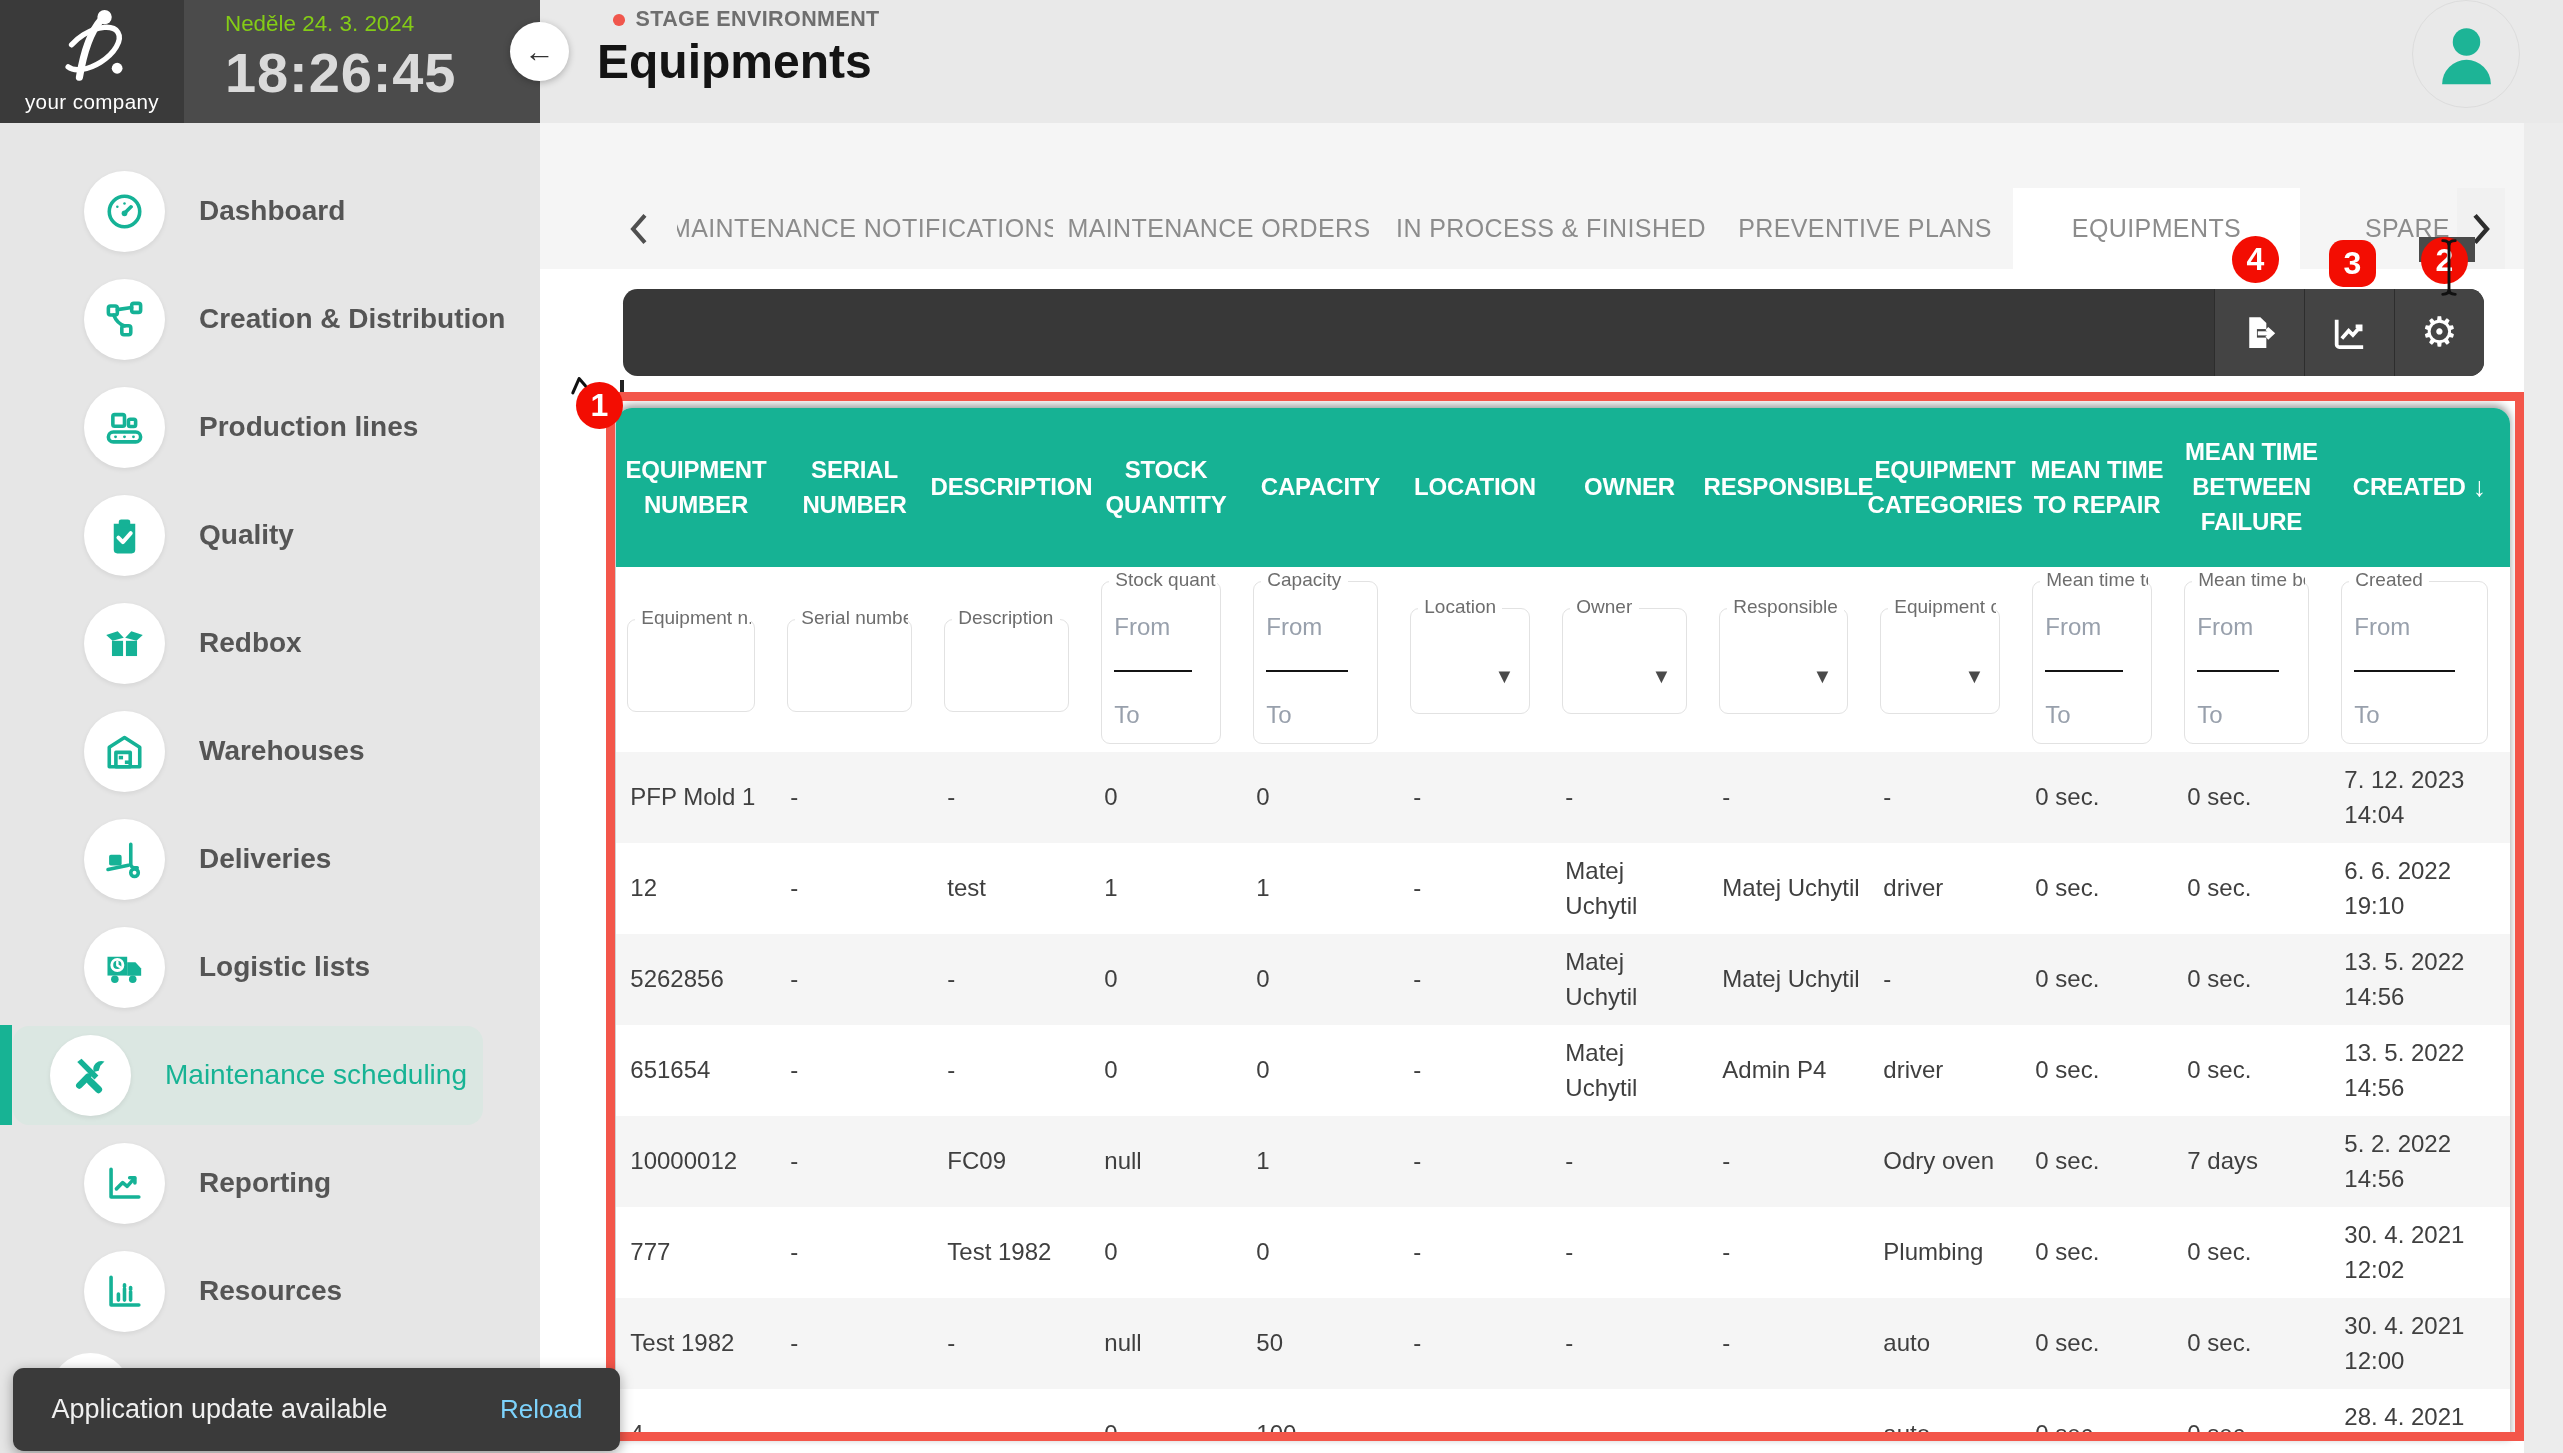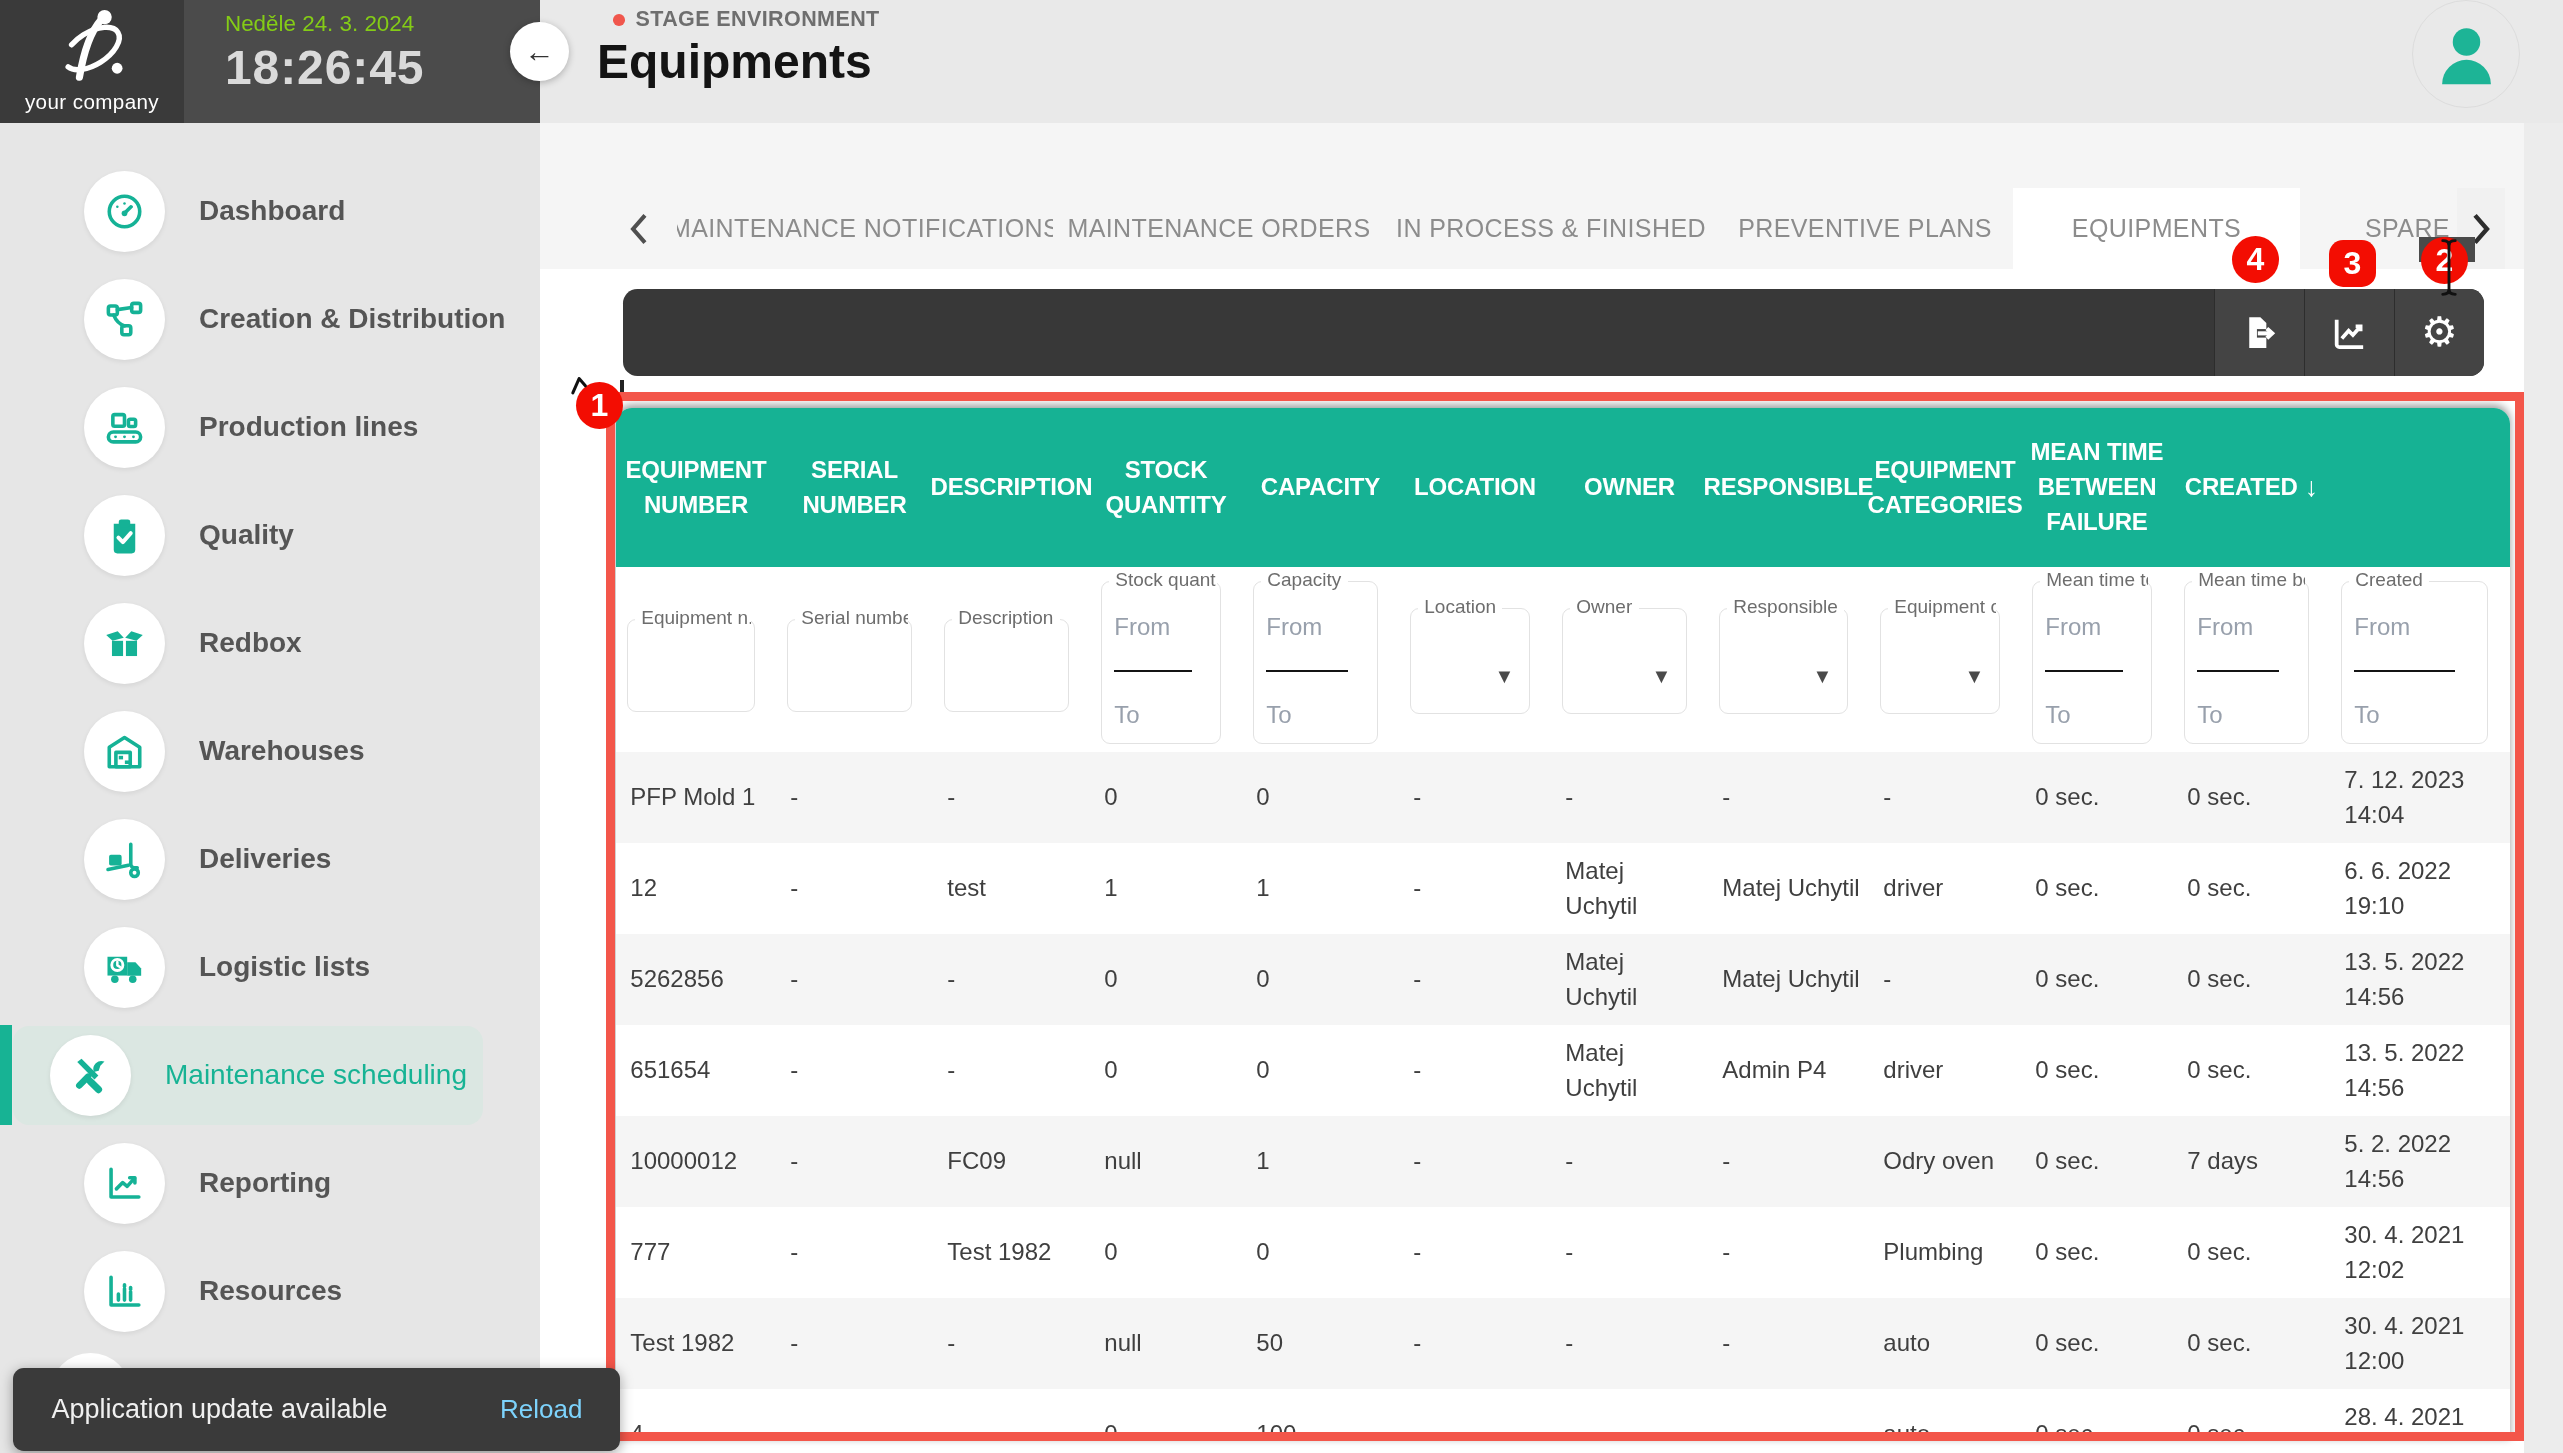--- a/index.html
+++ b/index.html
@@ -13,21 +13,21 @@
   .content-panel{position:absolute;left:540px;top:269px;width:1984px;height:1185px;background:#ffffff;}
 
   
   .sidebar{position:absolute;left:0;top:0;width:540px;height:1454px;background:#e6e6e6;}
   .sb-header{position:absolute;left:0;top:0;width:540px;height:123px;display:flex;}
   .logo-block{width:184px;height:123px;background:#3a3a3a;display:flex;flex-direction:column;align-items:center;justify-content:flex-end;padding-bottom:9px;}
   .logo-mark{width:108px;height:79px;margin-bottom:1.8px;}
   .logo-text{color:#fff;font-size:20.6px;letter-spacing:0.4px;}
   .time-block{flex:1;background:#4b4b4b;padding:10.8px 0 0 41px;}
   .sb-date{font-size:22.4px;color:#84cc16;}
-  .sb-time{font-size:48px;font-weight:bold;color:#dadada;margin-top:3.6px;letter-spacing:0.9px;}
+  .sb-time{font-size:56px;font-weight:bold;color:#dadada;margin-top:3.6px;letter-spacing:0.9px;}
 
   .sb-items{position:absolute;left:0;top:157px;width:540px;}
   .sb-item{position:relative;height:108px;display:flex;align-items:center;gap:34px;padding-left:50px;}
   .sb-item .pill{display:none;}
   .sb-item.active .pill{display:block;position:absolute;left:12.5px;right:57px;top:4.5px;bottom:4.5px;
       background:#dbe7e2;border-radius:16px;}
   .sb-item.active .bar{position:absolute;left:0;top:3.6px;bottom:3.6px;width:11.7px;background:#17b394;}
   .sb-circle{position:relative;width:81px;height:81px;border-radius:50%;background:#fff;
       display:flex;align-items:center;justify-content:center;box-shadow:0 1.8px 5.4px rgba(0,0,0,.08);flex:none;}
   .sb-label{position:relative;font-size:28px;font-weight:600;color:#555;}
@@ -353,20 +353,21 @@
     <div class="t-head" id="t-head">
         <div class="t-hcell">EQUIPMENT NUMBER</div>
         <div class="t-hcell">SERIAL NUMBER</div>
         <div class="t-hcell">DESCRIPTION</div>
         <div class="t-hcell">STOCK QUANTITY</div>
         <div class="t-hcell">CAPACITY</div>
         <div class="t-hcell">LOCATION</div>
         <div class="t-hcell">OWNER</div>
         <div class="t-hcell">RESPONSIBLE</div>
         <div class="t-hcell">EQUIPMENT CATEGORIES</div>
+        <div class="t-hcell">MEAN TIME TO REPAIR</div>
         <div class="t-hcell">MEAN TIME BETWEEN FAILURE</div>
         <div class="t-hcell">CREATED<span class="sort-arrow">↓</span></div>
       </div>
     <div class="t-filters" id="t-filters">
         <div class="f-cell">
           <div class="fbox text">
             <span class="flabel">Equipment n...</span>
           </div>
         </div>
         <div class="f-cell">

